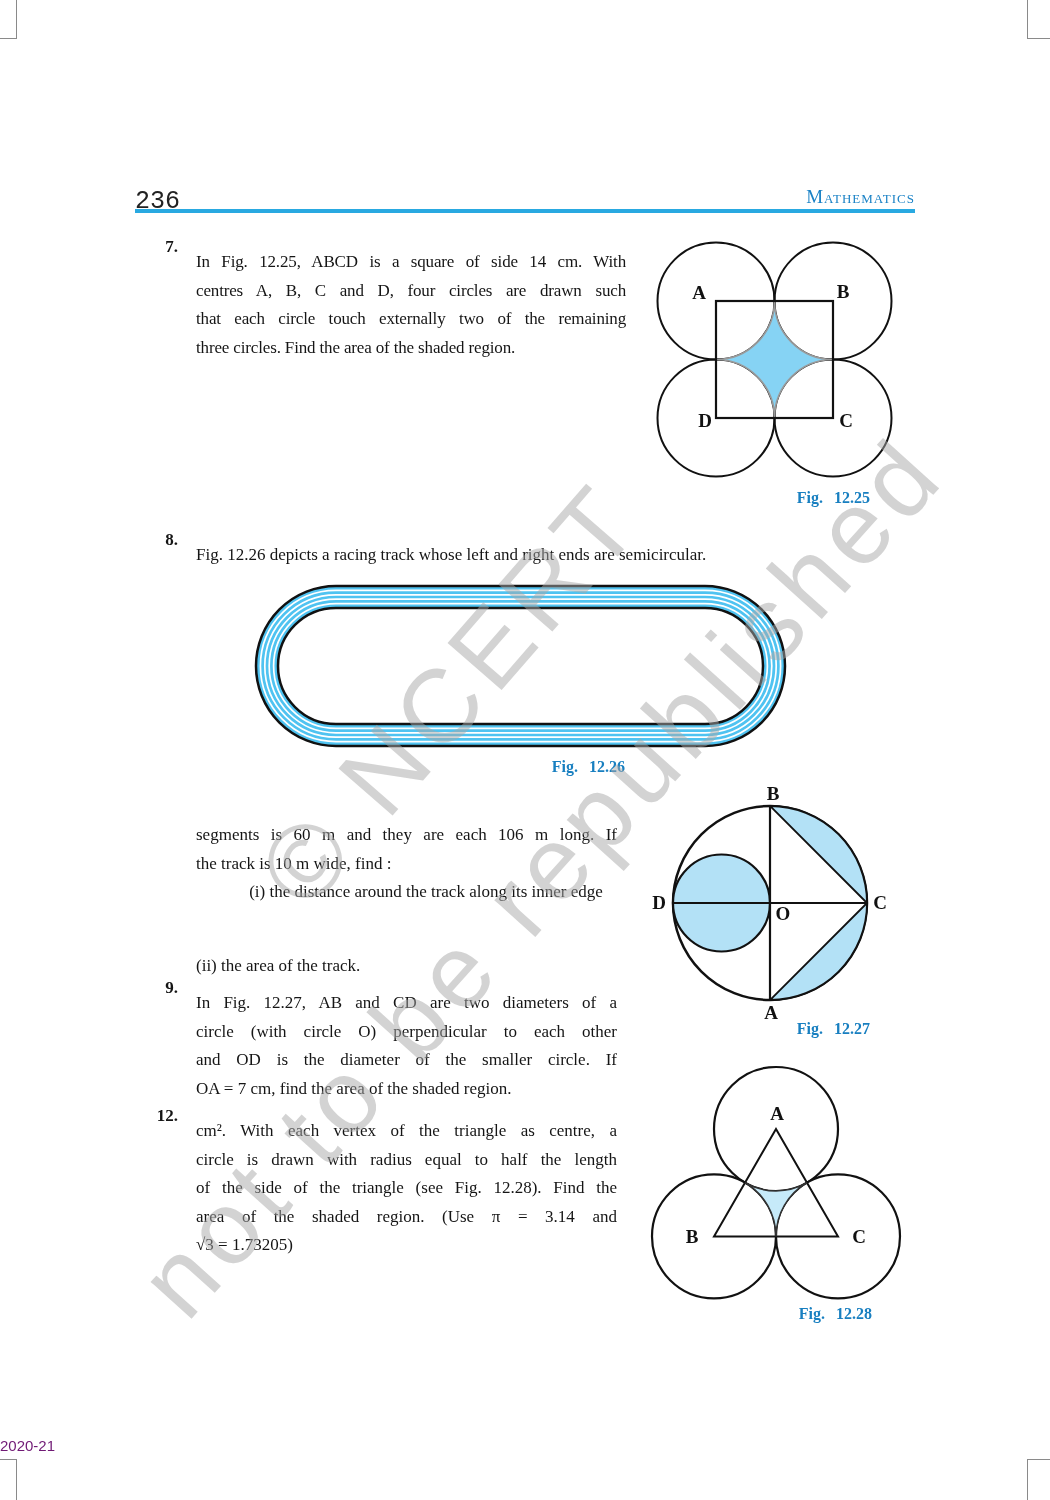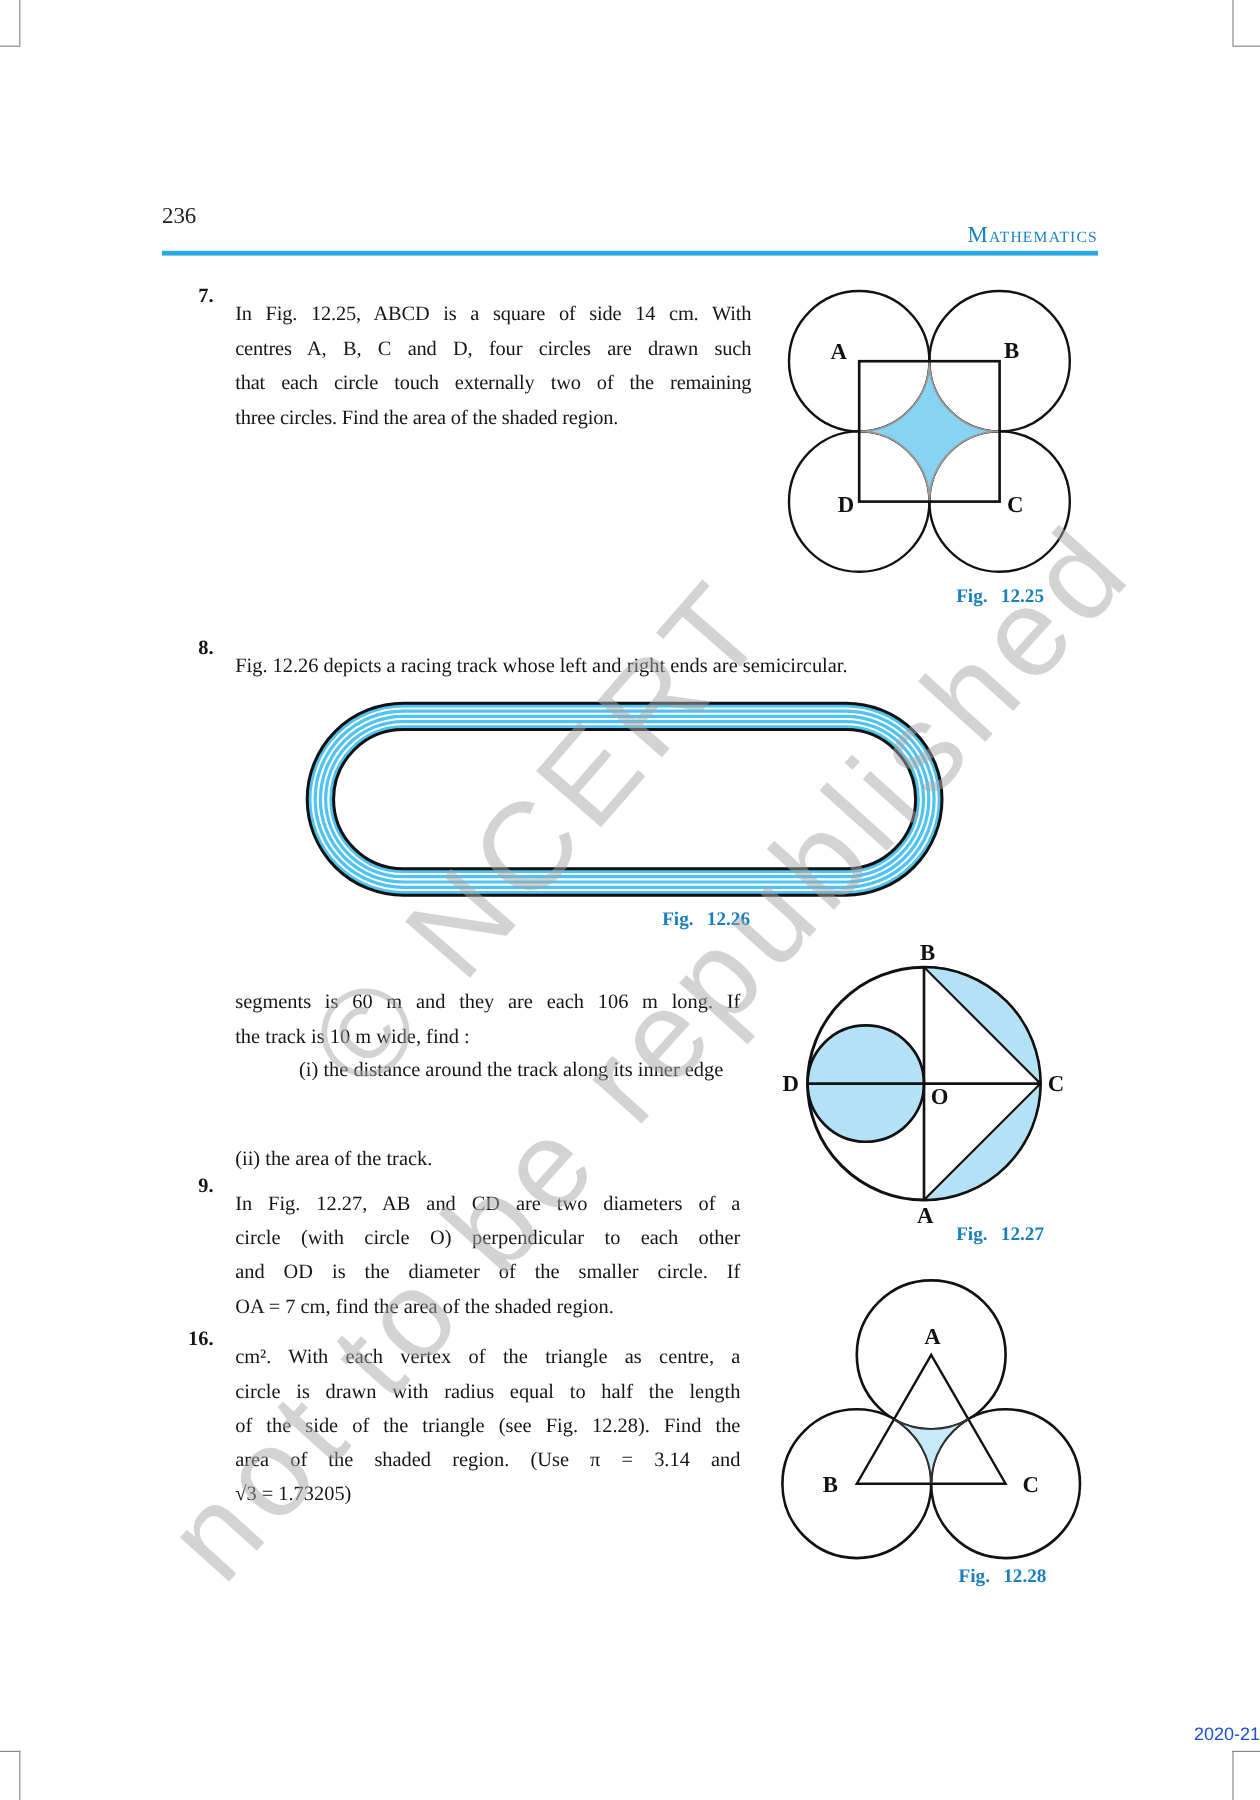--- a/index.html
+++ b/index.html
@@ -1,37 +1,37 @@
 <!DOCTYPE html>
 <html><head>
 <meta charset="utf-8">
 <style>
   html,body{margin:0;padding:0;}
   body{width:1050px;height:1500px;position:relative;background:#ffffff;
        font-family:"Liberation Serif",serif;color:#151515;overflow:hidden;}
   .crop{position:absolute;background:#8a8a8a;}
-  .pagenum{position:absolute;left:135px;top:170px;font-size:19px;color:#222;}
+  .pagenum{position:absolute;left:135px;top:187px;font-size:25px;color:#222;font-family:Liberation Mono, monospace;}
   .subject{position:absolute;right:135px;top:186px;font-size:19px;letter-spacing:1px;
            font-variant:small-caps;color:#1a82c6;}
   .rule{position:absolute;left:135px;top:209px;width:780px;height:4px;background:#29a9e1;}
   .para{position:absolute;font-size:17px;line-height:28.6px;margin-top:15px;}
   .ln{display:block;}
   .j{text-align:justify;text-align-last:justify;}
   .tight{letter-spacing:-0.15px;}
   .pnum{position:absolute;left:138px;width:40px;text-align:right;font-weight:bold;
         font-size:17px;line-height:28.6px;}
   .caption{position:absolute;width:200px;text-align:right;color:#187fc0;
            font-weight:bold;font-size:16px;word-spacing:7px;}
   .figsvg{position:absolute;}
   .figlabel{font-family:"Liberation Serif",serif;font-weight:bold;font-size:19px;fill:#111;}
   .wm{position:absolute;z-index:50;pointer-events:none;white-space:nowrap;
       font-family:"Liberation Sans",sans-serif;color:rgba(168,168,168,0.5);
       font-size:104px;line-height:1;transform-origin:0 50%;letter-spacing:8px;}
-  .footer{position:absolute;left:0;top:1437px;width:1050px;text-align:right;
-          font-family:"Liberation Sans",sans-serif;font-size:15px;color:#1d4ed8;}
+  .footer{position:absolute;left:0;top:1437px;width:1050px;text-align:left;
+          font-family:"Liberation Sans",sans-serif;font-size:15px;color:#701a75;}
 </style>
 </head>
 <body>
 
 <div class="crop" style="left:16px;top:0;width:1px;height:38px;"></div>
 <div class="crop" style="left:0;top:38px;width:17px;height:1px;"></div>
 <div class="crop" style="left:1027px;top:0;width:1px;height:38px;"></div>
 <div class="crop" style="left:1027px;top:38px;width:23px;height:1px;"></div>
 <div class="crop" style="left:0;top:1459px;width:17px;height:1px;"></div>
 <div class="crop" style="left:16px;top:1459px;width:1px;height:41px;"></div>
@@ -111,21 +111,21 @@
   <line x1="130" y1="21" x2="130" y2="215" stroke="#111" stroke-width="2.2"></line>
   <line x1="33" y1="118" x2="227" y2="118" stroke="#111" stroke-width="2.2"></line>
   <text class="figlabel" x="133" y="15" text-anchor="middle">B</text>
   <text class="figlabel" x="19" y="124" text-anchor="middle">D</text>
   <text class="figlabel" x="143" y="135" text-anchor="middle">O</text>
   <text class="figlabel" x="240" y="124" text-anchor="middle">C</text>
   <text class="figlabel" x="131" y="234" text-anchor="middle">A</text>
 </svg>
 <div class="caption" style="left:670px;top:1020px;">Fig. 12.27</div>
 
-<div class="pnum" style="top:1102px;">16.</div>
+<div class="pnum" style="top:1102px;">12.</div>
 <div class="para" style="left:196px;top:1102px;width:421px;">
   <span class="ln j">cm². With each vertex of the triangle as centre, a</span>
   <span class="ln j">circle is drawn with radius equal to half the length</span>
   <span class="ln j">of the side of the triangle (see Fig. 12.28). Find the</span>
   <span class="ln j">area of the shaded region. (Use π = 3.14 and</span>
   <span class="ln">√3 = 1.73205)</span>
 </div>
 
 <svg class="figsvg" style="left:645px;top:1063px;" width="260" height="250" viewBox="0 0 260 250">
   <circle cx="131" cy="66" r="62" fill="#ffffff" stroke="#111" stroke-width="2.2"></circle>

